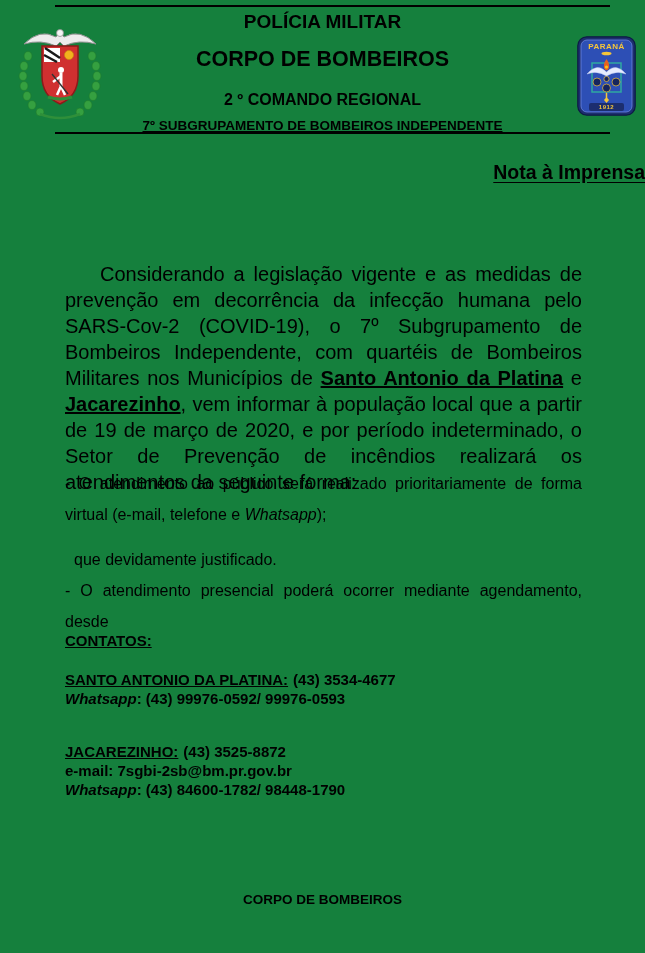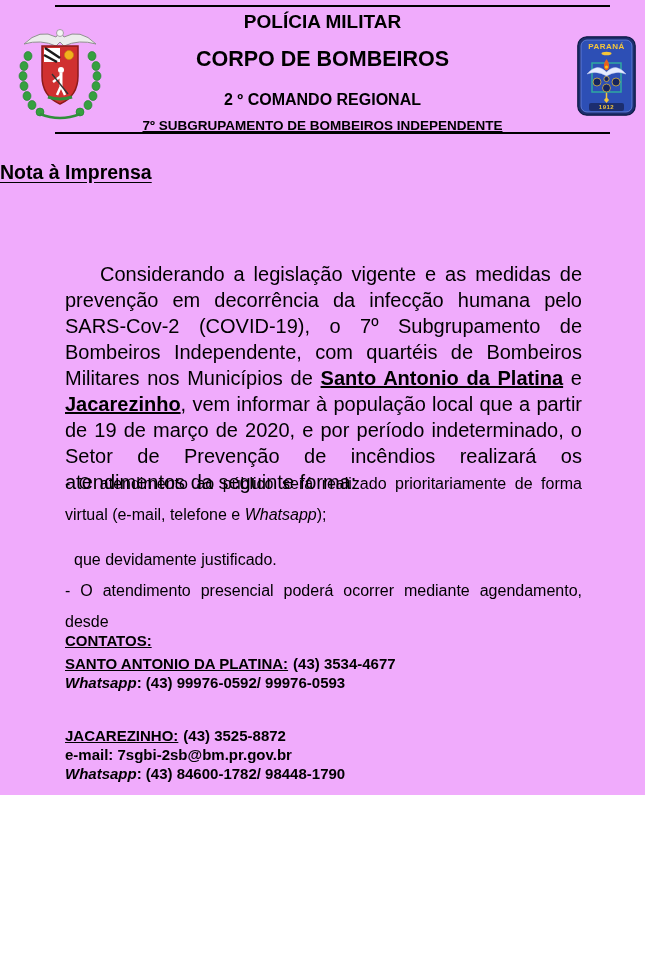--- a/index.html
+++ b/index.html
@@ -1,21 +1,21 @@
 <!DOCTYPE html>
 <html lang="pt-BR"><head>
 <meta charset="utf-8">
 <style>
   html, body { margin: 0; padding: 0; background: #ffffff; }
   .page {
     position: relative;
     width: 645px;
-    height: 795px;
+    height: 953px;
     margin: 0 auto;
-    background: #f0abfc;
+    background: #15803d;
     color: #000000;
     font-family: "Liberation Sans", "DejaVu Sans", sans-serif;
     overflow: hidden;
   }
   .rule {
     position: absolute;
     left: 55px;
     width: 555px;
     border-top: 2px solid #000;
   }
@@ -35,21 +35,21 @@
     line-height: 1.1;
   }
   .h-line1 { font-size: 19px; margin-top: 4px; }
   .h-line2 { font-size: 21.5px; margin-top: 15px; }
   .h-line3 { font-size: 16px; margin-top: 19px; }
   .h-line4 { font-size: 13.5px; margin-top: 11px; text-decoration: underline; }
 
   .doc-title {
     position: absolute;
     top: 161px; left: 0; right: 0;
-    text-align: left;
+    text-align: right;
     font-size: 19.5px;
     font-weight: bold;
     text-decoration: underline;
     text-underline-offset: 3px;
   }
 
   .para1 {
     position: absolute;
     top: 241px; left: 65px; width: 517px;
     font-size: 20px;
@@ -72,21 +72,21 @@
   .seg-italic { font-style: italic; }
 
   .contacts {
     position: absolute;
     top: 631px; left: 65px;
     font-size: 15px;
     font-weight: bold;
     line-height: 19px;
   }
   .contacts-heading { text-decoration: underline; }
-  .contact-entry-1 { margin-top: 4px; }
+  .contact-entry-1 { margin-top: 20px; }
   .contact-entry-2 { margin-top: 34px; }
   .contact-name { text-decoration: underline; }
   .contact-phone { margin-left: 5px; }
   .whatsapp-label { font-style: italic; }
 
   .footer {
     position: absolute;
     top: 891px; left: 0; right: 0;
     text-align: center;
     font-size: 13.5px;

